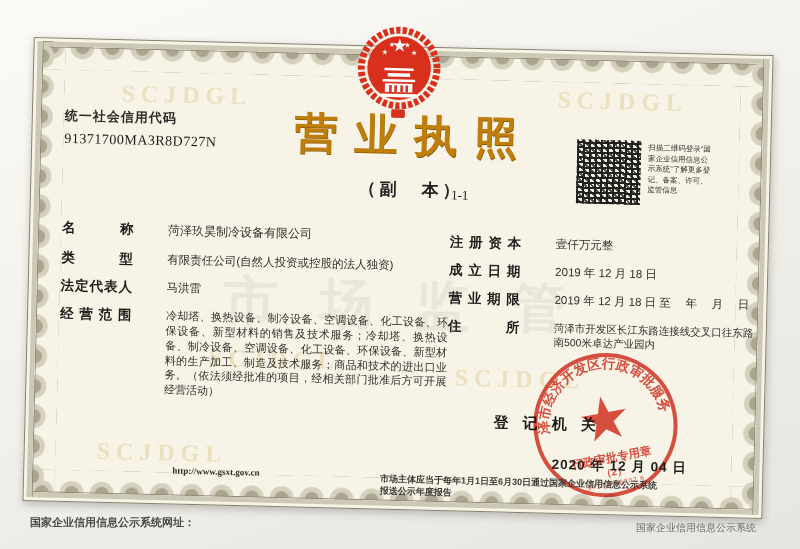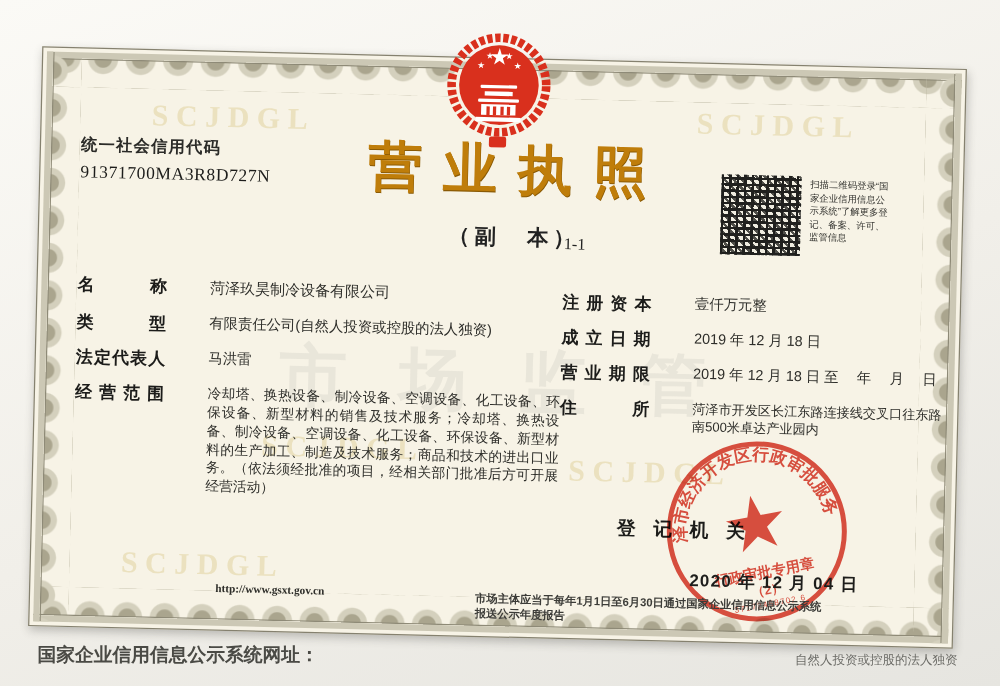--- a/index.html
+++ b/index.html
@@ -62,21 +62,21 @@
   
   .authority{position:absolute;left:468px;top:364px;font-size:15px;font-weight:bold;letter-spacing:5px;color:#1c1c1a;}
   .reg-date{position:absolute;left:527px;top:405px;font-size:13.5px;font-weight:bold;color:#1d1d1b;letter-spacing:1px;}
   .seal{position:absolute;left:505px;top:298px;width:150px;height:150px;
     transform:rotate(-12deg);mix-blend-mode:multiply;opacity:.88;}
   .notice{position:absolute;left:356px;top:426px;width:286px;font-size:9px;font-weight:bold;
     line-height:1.35;color:#3c3c38;}
   .website{position:absolute;left:148px;top:424px;width:140px;font-size:9px;font-weight:bold;
     font-family:"Liberation Serif",serif;color:#2e2e2a;}
   
-  .footer-left{position:absolute;left:30px;top:515px;font-size:15px;font-weight:bold;color:#4a4a45;}
+  .footer-left{position:absolute;left:30px;top:515px;font-size:11px;font-weight:bold;color:#4a4a45;}
   .footer-right{position:absolute;left:636px;top:521px;font-size:10px;color:#6b6b66;}
 </style>
 </head>
 <body>
 
 <div class="cert">
 
   <div class="lace-h lace-top"></div>
   <div class="lace-h lace-bottom"></div>
   <div class="lace-v lace-left"></div>
@@ -171,13 +171,13 @@
     <text x="75" y="136" font-size="6.5" fill="#d93a2b" text-anchor="middle" letter-spacing="1" font-family="Liberation Sans, sans-serif">37172458702 6</text>
   </svg>
 
   <div class="reg-date">2020 年 12 月 04 日</div>
 
   <div class="notice">市场主体应当于每年1月1日至6月30日通过国家企业信用信息公示系统报送公示年度报告</div>
   <div class="website">http://www.gsxt.gov.cn</div>
 </div>
 
 <div class="footer-left">国家企业信用信息公示系统网址：</div>
-<div class="footer-right">自然人投资或控股的法人独资</div>
+<div class="footer-right">国家企业信用信息公示系统</div>
 
 </body></html>

